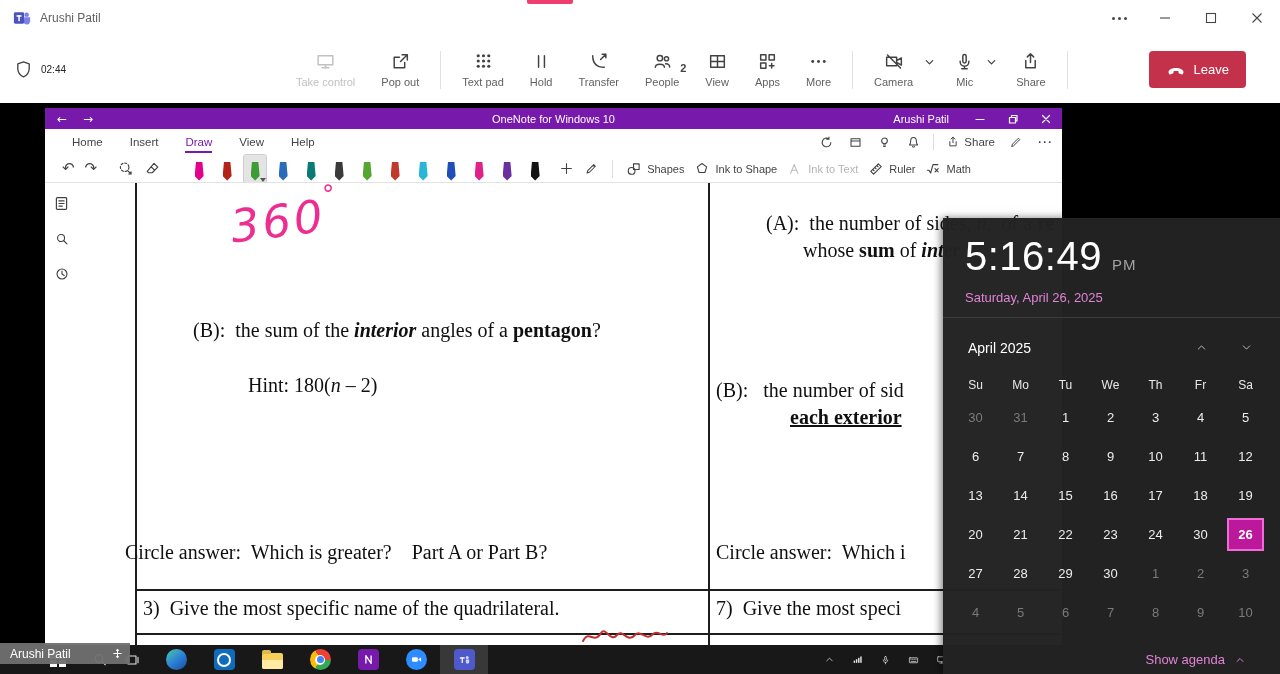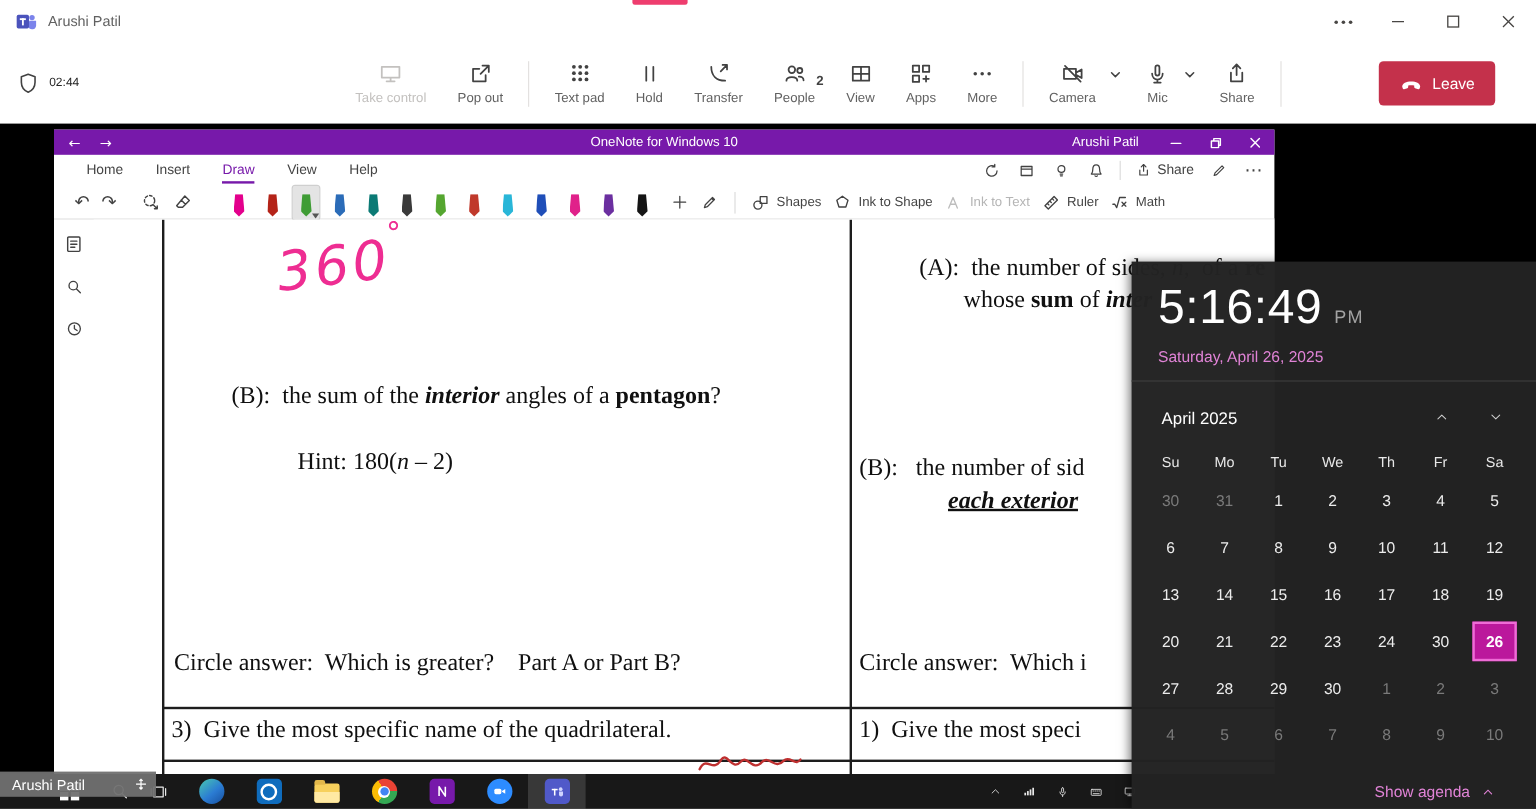--- a/index.html
+++ b/index.html
@@ -79,21 +79,21 @@
   .on-body{flex:1;display:flex;min-height:0}
   .rail{width:33px;flex:0 0 auto;display:flex;flex-direction:column;align-items:center;
         padding-top:10px;gap:15px}
   .rail button{border:0;background:transparent;cursor:pointer;padding:2px}
   .canvas{flex:1;position:relative;overflow:hidden;background:#fff}
   .tline{position:absolute;background:#1d1d1d}
   .ws{position:absolute;font-family:"Liberation Serif",serif;font-size:20px;color:#101010;
       white-space:pre}
   .bd{font-weight:bold}.it{font-style:italic}
   .bi{font-weight:bold;font-style:italic}
-  .biu{font-weight:bold;font-style:italic;text-decoration:underline}
+  .biu{font-weight:bold;text-decoration:underline}
   .ink360{position:absolute;left:152px;top:2px;color:var(--ink-pink,#ee2d92);
           font-family:"DejaVu Sans",sans-serif;font-size:45px;font-style:italic;font-weight:500;
           transform:rotate(-7deg);letter-spacing:3px}
   .ink360 sup{font-size:55%;vertical-align:28px}
 
   
   .taskbar{position:absolute;left:0;bottom:0;width:100%;height:29px;background:#181818;z-index:50}
   .tb-abs{position:absolute;top:0;height:29px;display:flex;align-items:center;justify-content:center;
           border:0;background:transparent;cursor:pointer}
   .appslots{position:absolute;left:152px;top:0;height:29px;display:flex}
@@ -526,33 +526,33 @@
         <div class="ink360">
           <span>360</span><sup>°</sup>
         </div>
 
         <div class="ws" style="left:65px;top:113px">
           <span>(B):  the sum of the </span><span class="bi">interior</span><span> angles of a </span><span class="bd">pentagon</span><span>?</span>
         </div>
         <div class="ws" style="left:120px;top:168px">
           <span>Hint: 180(</span><span class="it">n</span><span> – 2)</span>
         </div>
-        <div class="ws" style="left:67px;top:358px">Circle answer:  Which is greater?    Part A or Part B?</div>
+        <div class="ws" style="left:47px;top:358px">Circle answer:  Which is greater?    Part A or Part B?</div>
         <div class="ws" style="left:65px;top:414px">3)  Give the most specific name of the quadrilateral.</div>
 
         <div class="ws" style="left:638px;top:6px">
           <span>(A):  the number of sides, </span><span class="it">n</span><span>,  of a </span><span class="bd">re</span>
         </div>
         <div class="ws" style="left:675px;top:33px">
           <span>whose </span><span class="bd">sum</span><span> of </span><span class="bi">inter</span>
         </div>
         <div class="ws" style="left:638px;top:196px">(B):   the number of sid</div>
         <div class="ws biu" style="left:712px;top:223px">each exterior</div>
         <div class="ws" style="left:638px;top:358px">Circle answer:  Which i</div>
-        <div class="ws" style="left:638px;top:414px">1)  Give the most speci</div>
+        <div class="ws" style="left:638px;top:414px">7)  Give the most speci</div>
 
         <svg width="90" height="26" viewBox="0 0 90 26" style="position:absolute;left:502px;top:440px;color:var(--ink-red,#bf3030)">
           <path d="M3 18 C9 6 14 22 21 10 C26 3 30 20 37 12 C43 5 47 21 55 12 C61 6 66 19 73 11 C78 6 83 16 87 10" stroke="currentColor" stroke-width="2" fill="none" stroke-linecap="round"></path>
         </svg>
       </div>
     </div>
   </div>
 </div>
 
 <div class="taskbar">

